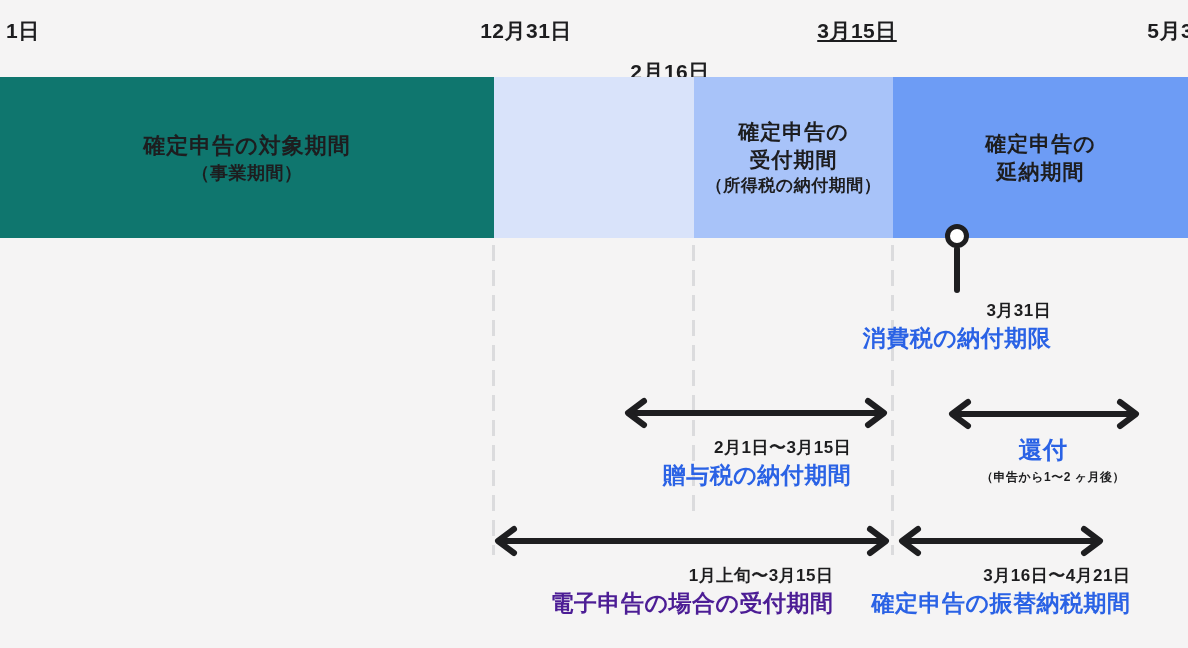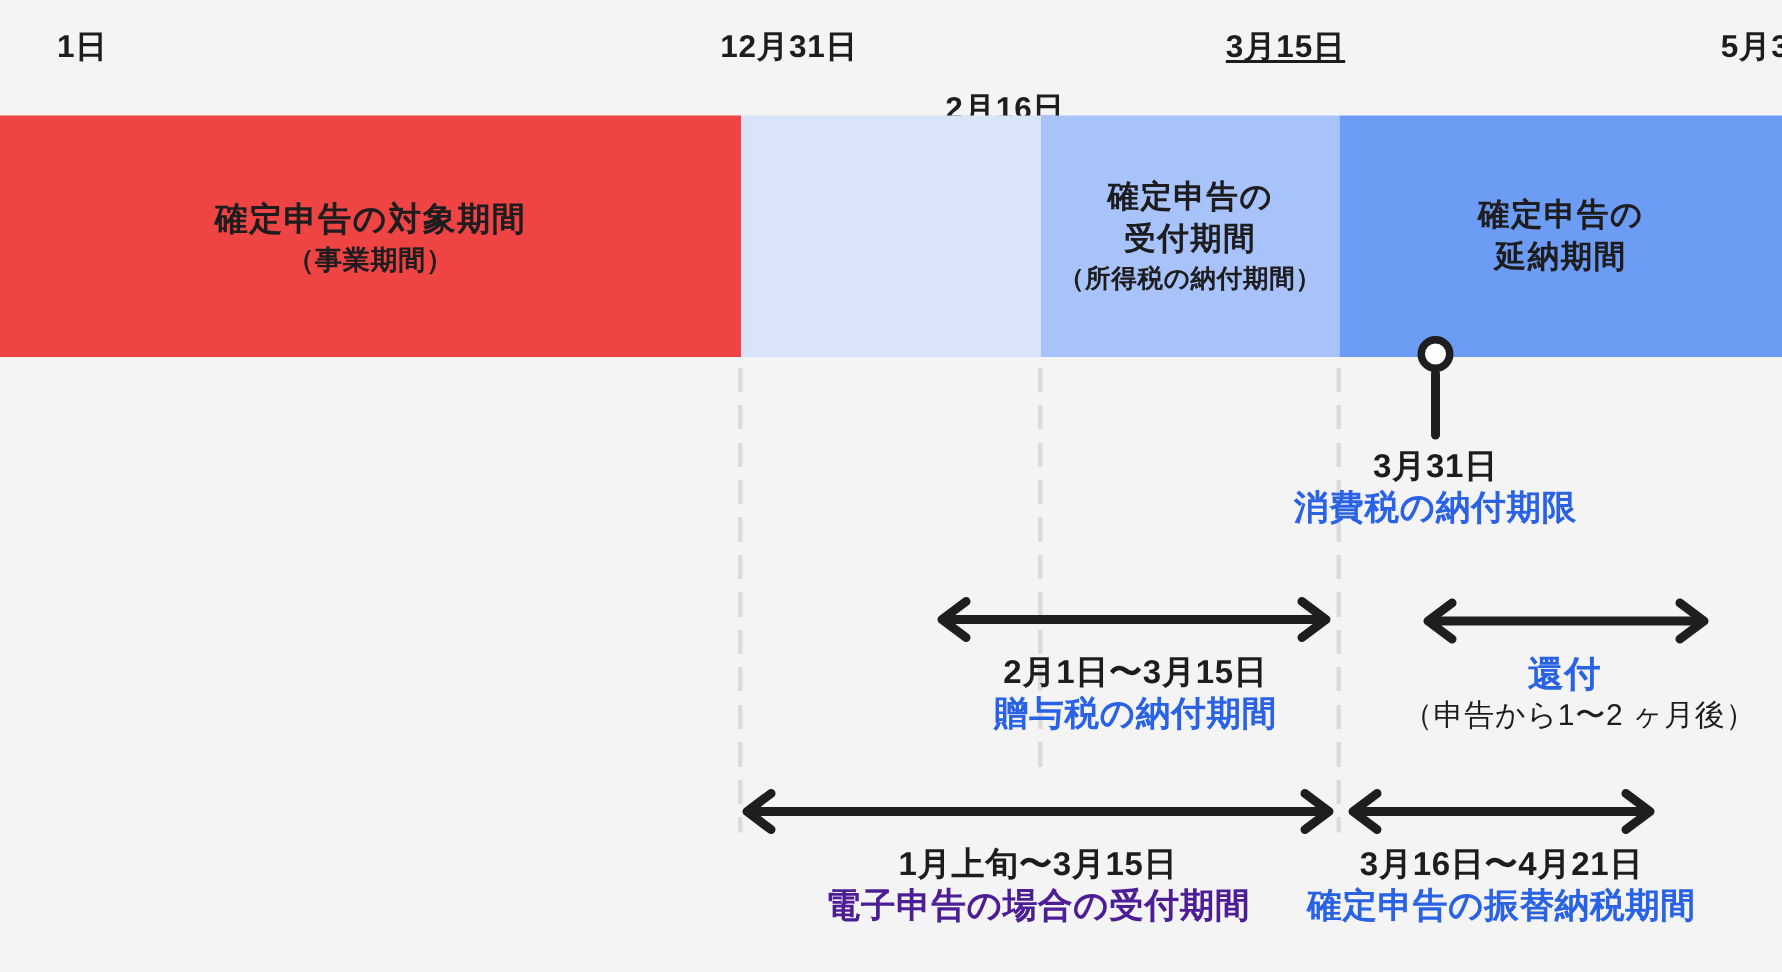--- a/index.html
+++ b/index.html
@@ -39,36 +39,36 @@
     background:#1E1E20; border-radius:3px;
   }
   
   .arrow { position:absolute; }
   .arrow line, .arrow polyline { fill:none; stroke-width:6; stroke-linecap:round; stroke-linejoin:round; }
   
   .anno {
     position:absolute; transform:translateX(-50%);
     text-align:center; white-space:nowrap;
   }
-  .anno .black-line { font-size:22px; font-weight:bold; line-height:28px; letter-spacing:.5px; }
+  .anno .black-line { font-size:17px; font-weight:bold; line-height:28px; letter-spacing:.5px;text-align:right; }
   .anno .blue-line  { font-size:23px; font-weight:bold; line-height:26px; letter-spacing:.5px; }
-  .anno .black-note { font-size:20px; font-weight:normal; line-height:26px; letter-spacing:.5px;margin-left:20px; }
+  .anno .black-note { font-size:12px; font-weight:bold; line-height:26px; letter-spacing:.5px;margin-left:20px; }
 </style>
 </head>
 <body>
 
 <div class="stage" style="background-color: rgb(245, 244, 244);">
 
-  <div class="date-label edge-left" style="left:6px;margin-left:32px;">1日</div>
+  <div class="date-label edge-left" style="left:6px;">1日</div>
   <div class="date-label" style="left:494px;margin-left:32px;">12月31日</div>
   <div class="date-label" style="left:670px;margin-top:41px;">2月16日</div>
   <div class="date-label" style="left:857px;text-decoration:underline;">3月15日</div>
   <div class="date-label" style="left:1187px;">5月31日</div>
 
-  <div class="band" style="left: 0px; width: 494px; background-color: #ef4444;">
+  <div class="band" style="left: 0px; width: 494px; background-color: #0f766e;">
     <div class="band-inner">
       <div class="band-title">確定申告の対象期間</div>
       <div class="band-sub" style="font-size:18px;text-align:right;">（事業期間）</div>
     </div>
   </div>
 
   <div class="band" style="left: 494px; width: 200px; background-color: rgb(217, 227, 250);"></div>
 
   <div class="band" style="left: 694px; width: 199px; background-color: rgb(168, 195, 249);">
     <div class="band-inner">

